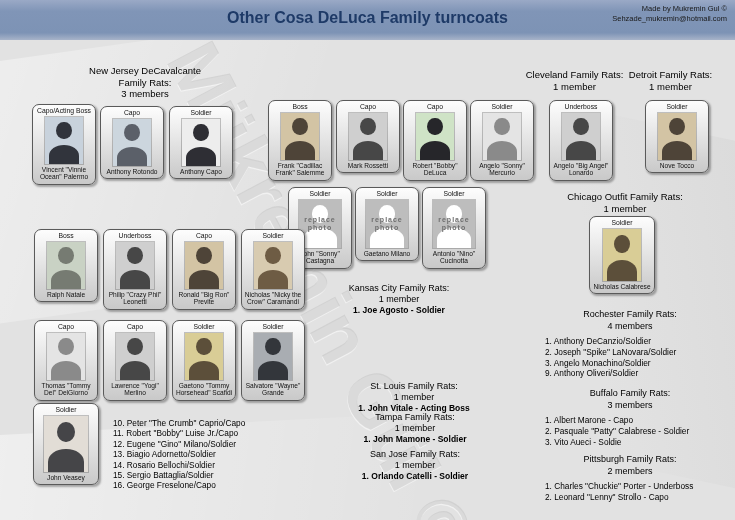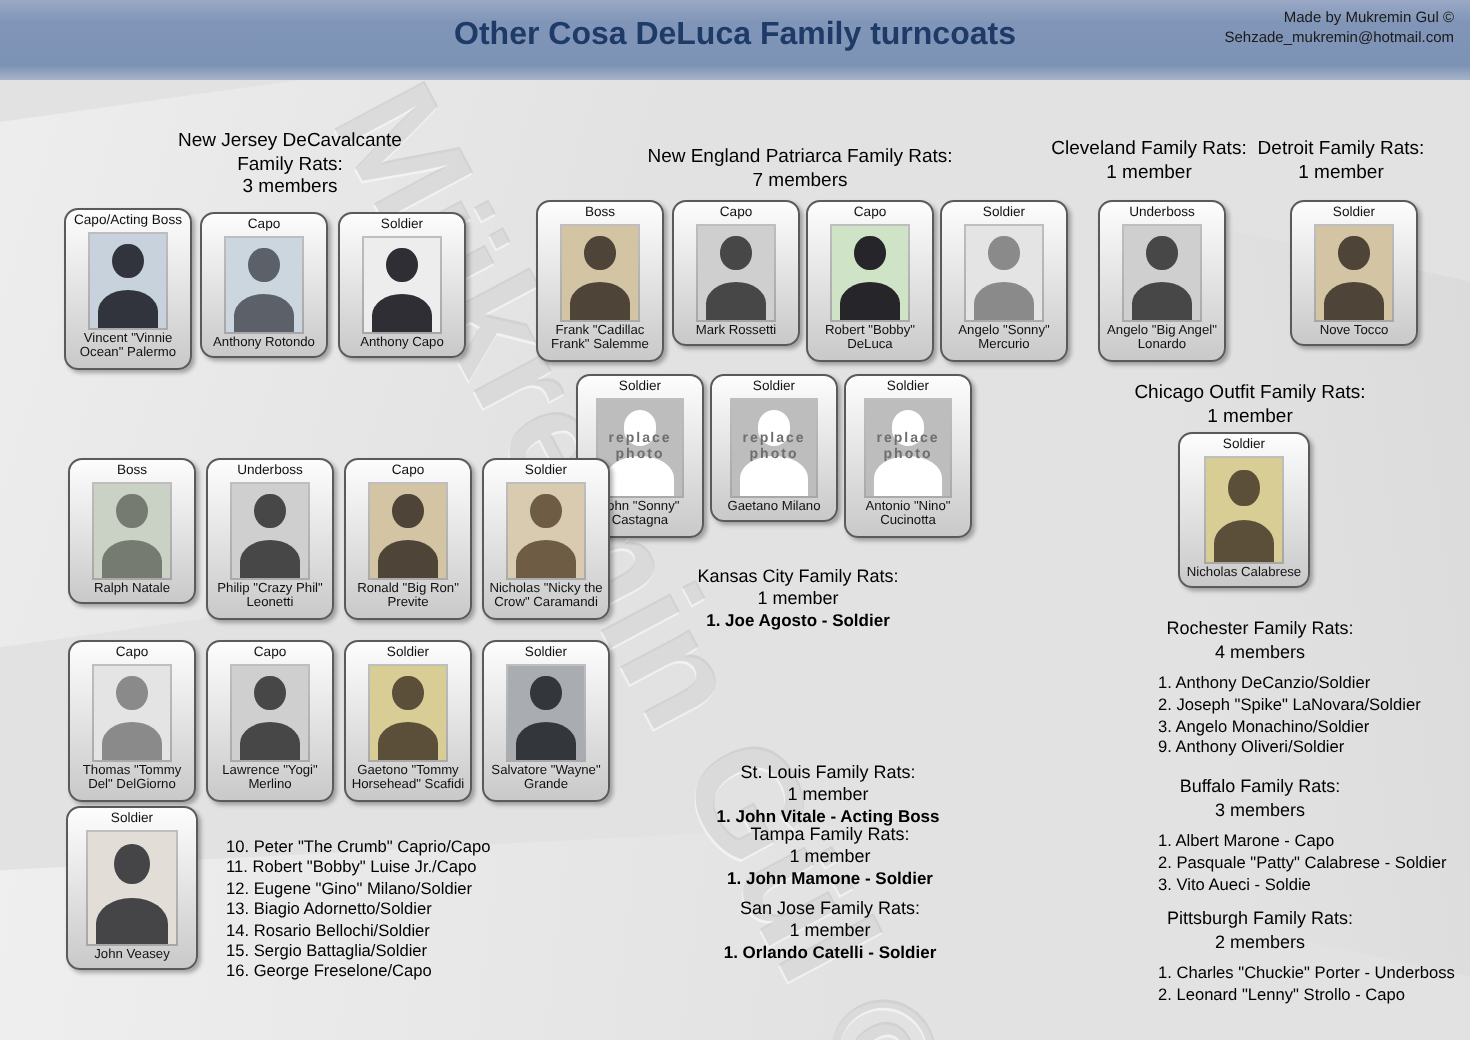--- a/index.html
+++ b/index.html
@@ -43,21 +43,21 @@
   .photo.ph{--pbg:#bdbdbd;--pfg:#ffffff;width:42px;height:48px;}
   .ph-text{position:absolute;left:0;top:34%;width:100%;font-size:7px;line-height:8px;letter-spacing:1px;color:#6e6e6e;font-weight:bold;z-index:2;}
 
   
   .cblock{position:absolute;text-align:center;color:#000;}
   .cblock-title{font-size:9px;line-height:11px;white-space:pre-line;}
   .citem{font-size:8.5px;line-height:11px;font-weight:bold;}
 
   
   .llist{position:absolute;color:#000;}
-  .litem{font-size:8.3px;line-height:10.8px;margin-left:34px;}
+  .litem{font-size:8.3px;line-height:10.8px;}
 
   
   .plist{position:absolute;left:113px;top:418px;color:#000;}
   .pitem{font-size:8.3px;line-height:10.4px;}
 </style>
 </head>
 <body>
 
 <div id="stage">
 
@@ -84,22 +84,20 @@
     <div class="role">Capo</div>
     <div class="photo tone-blue2"></div>
     <div class="mname">Anthony Rotondo</div>
   </div>
   <div class="card" style="left:169px;top:106px;">
     <div class="role">Soldier</div>
     <div class="photo tone-white"></div>
     <div class="mname">Anthony Capo</div>
   </div>
 
-  <div class="sec-title" style="left:275px;top:73px;width:250px;">New England Patriarca Family Rats:
-7 members</div>
   <div class="card" style="left:268px;top:100px;">
     <div class="role">Boss</div>
     <div class="photo tone-tan"></div>
     <div class="mname">Frank "Cadillac Frank" Salemme</div>
   </div>
   <div class="card" style="left:336px;top:100px;">
     <div class="role">Capo</div>
     <div class="photo tone-bw"></div>
     <div class="mname">Mark Rossetti</div>
   </div>

